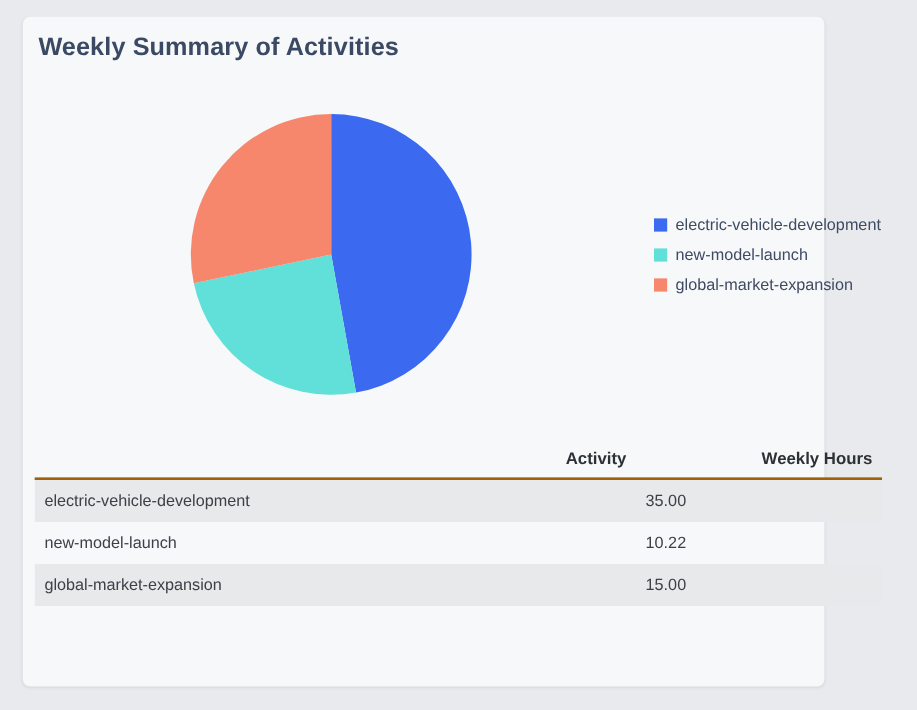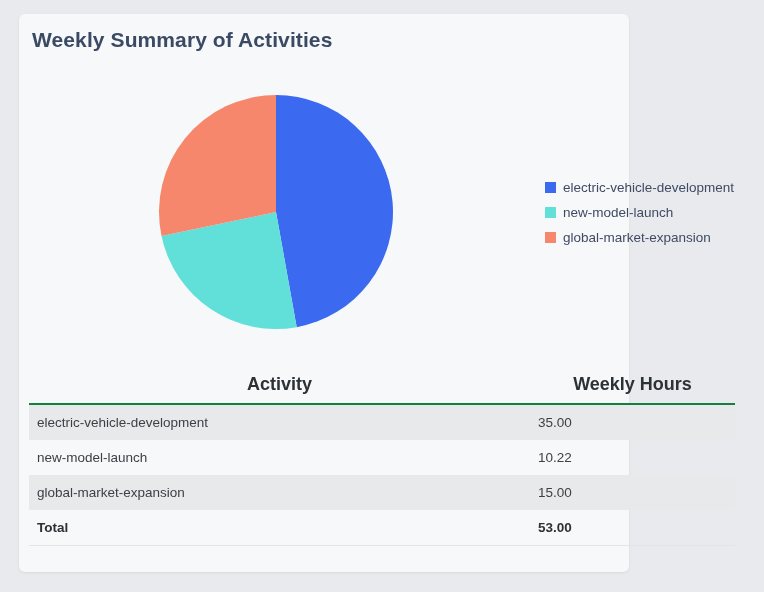--- a/index.html
+++ b/index.html
@@ -8,21 +8,21 @@
     width: 764px;
     height: 592px;
     background: #e9eaed;
     font-family: "Liberation Sans", sans-serif;
     overflow: hidden;
   }
   .card {
     position: absolute;
     left: 19px;
     top: 14px;
-    width: 610px;
+    width: 668px;
     height: 558px;
     background: #f7f8f9;
     border-radius: 6px;
     box-shadow: 0 1px 3px rgba(0,0,0,0.07);
   }
   .card-title {
     position: absolute;
     left: 13px;
     top: 14px;
     font-size: 21px;
@@ -65,26 +65,26 @@
     left: 10px;
     top: 352px;
     width: 706px;
   }
   table.activities {
     width: 100%;
     border-collapse: collapse;
     table-layout: fixed;
   }
   table.activities th {
-    text-align: center;
-    font-size: 18px;
+    text-align: right;
+    font-size: 14px;
     font-weight: 700;
     color: #2c3136;
     padding: 8px 8px 8px 8px;
-    border-bottom: 2px solid #15803d;
+    border-bottom: 2px solid #a16207;
   }
   table.activities th.col-activity { width: 485px; }
   table.activities td {
     font-size: 13.5px;
     color: #3c4148;
     padding: 10px 8px;
   }
   table.activities tbody tr:nth-child(odd) td {
     background: #e7e9ea;
   }
@@ -139,21 +139,17 @@
           <td>35.00</td>
         </tr>
         <tr>
           <td>new-model-launch</td>
           <td>10.22</td>
         </tr>
         <tr>
           <td>global-market-expansion</td>
           <td>15.00</td>
         </tr>
-        <tr class="total-row">
-          <td>Total</td>
-          <td>53.00</td>
-        </tr>
       </tbody>
     </table>
   </div>
 
 </div>
 
 </body></html>

